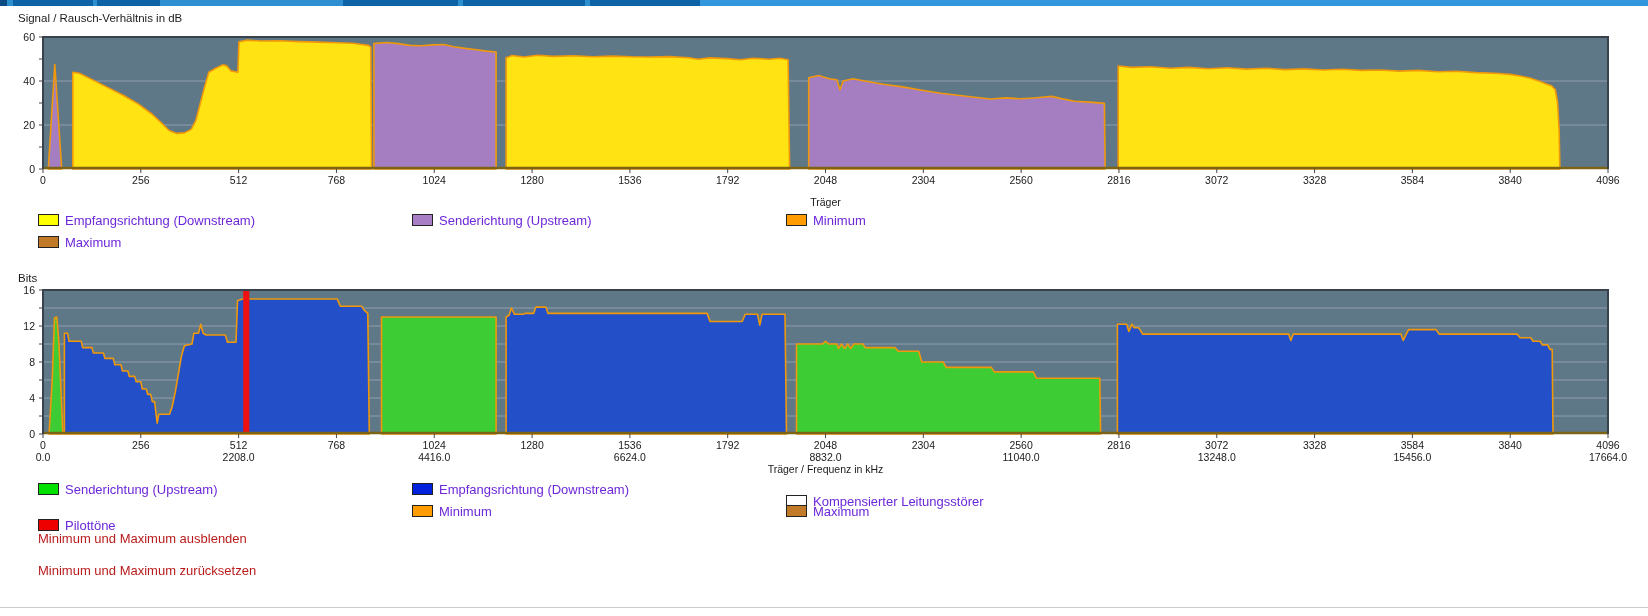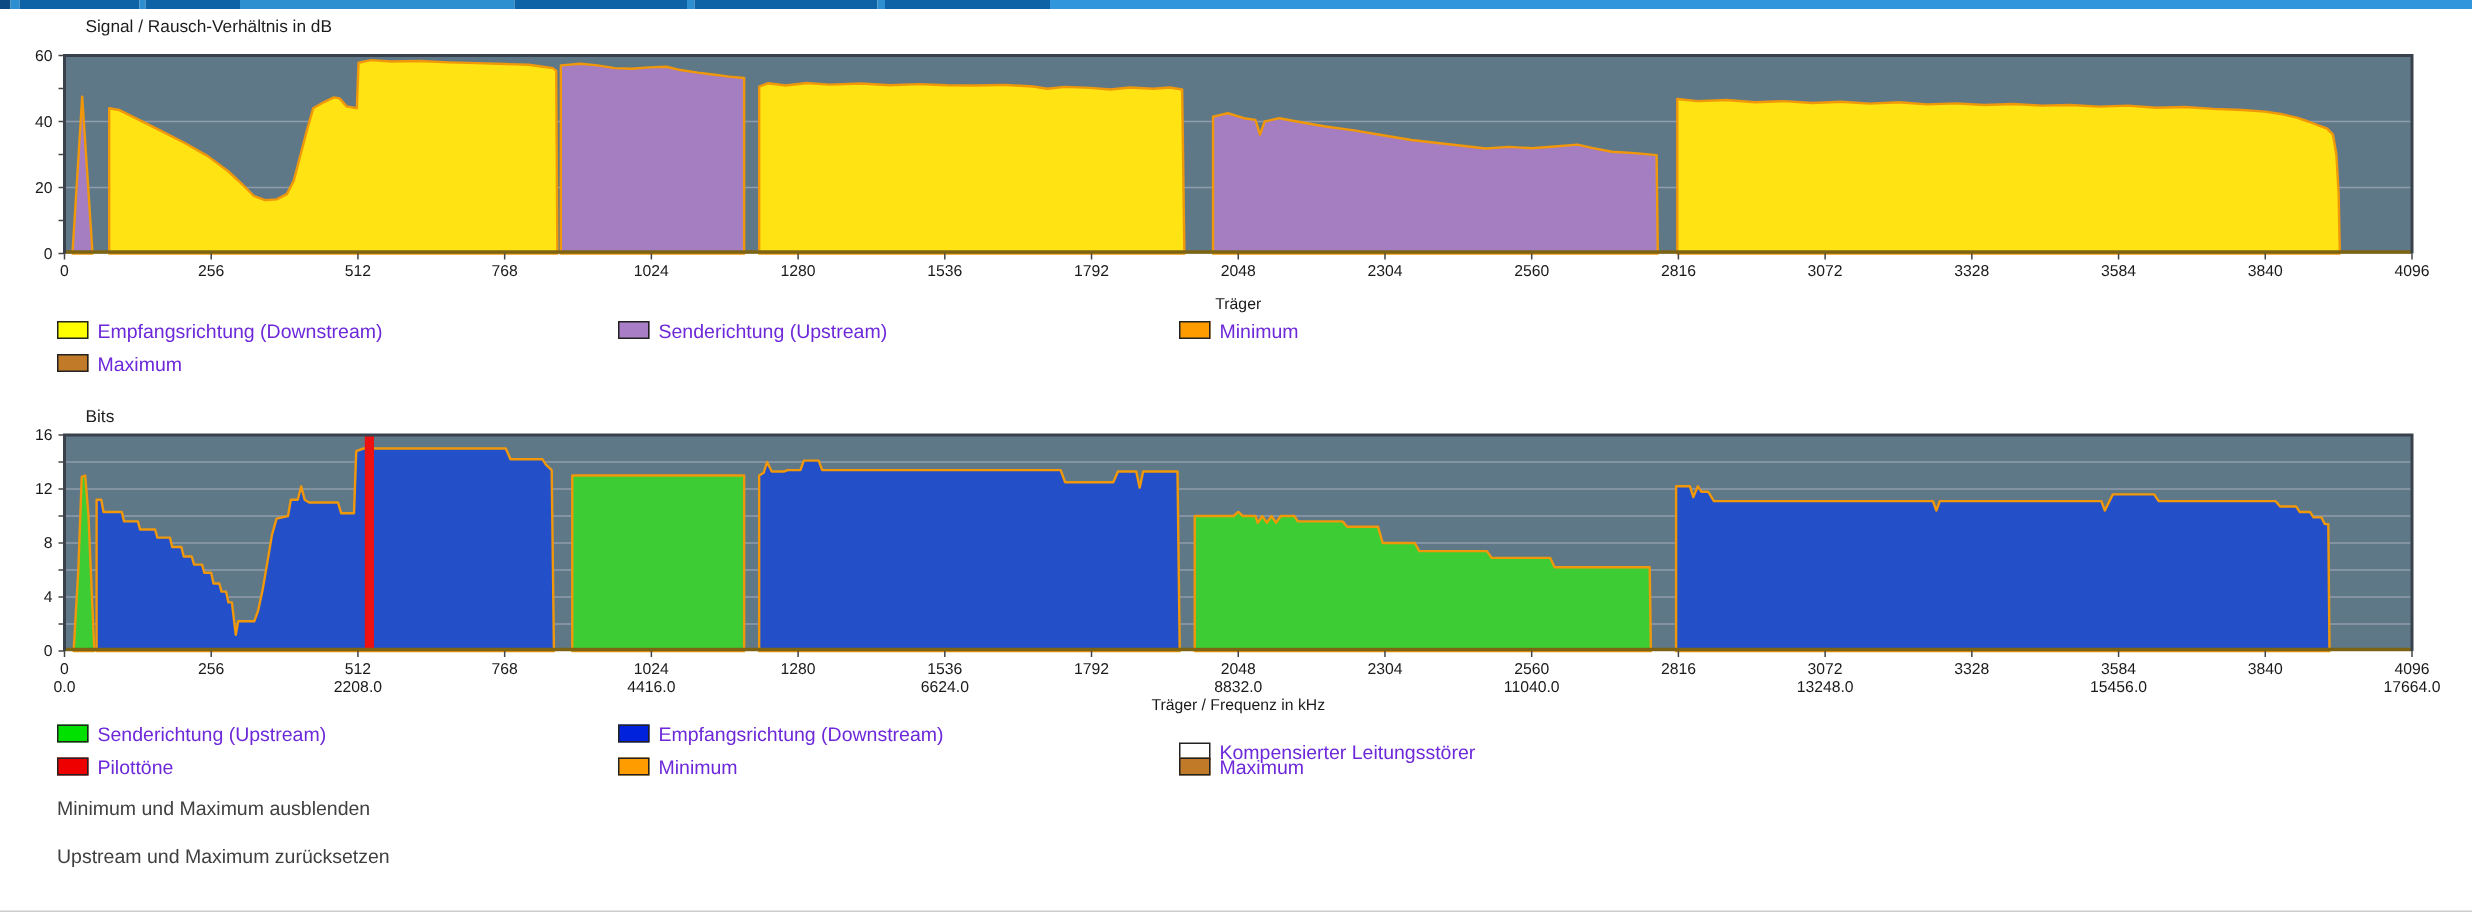--- a/index.html
+++ b/index.html
@@ -2,26 +2,26 @@
 <html><head>
 <meta charset="utf-8">
 <style>
   html,body{margin:0;padding:0;}
   body{
     width:1648px;height:616px;position:relative;overflow:hidden;
     background:#ffffff;font-family:"Liberation Sans",sans-serif;
   }
   .topbar{position:absolute;top:0;left:0;width:1648px;height:6px;}
   .topbar .seg{position:absolute;top:0;height:6px;}
-  .chart-title{position:absolute;font-size:11.5px;color:#1c1c1c;white-space:nowrap;margin-left:39px;}
+  .chart-title{position:absolute;font-size:11.5px;color:#1c1c1c;white-space:nowrap;}
   #chartsvg{position:absolute;top:0;left:0;}
   .legend-item{position:absolute;height:16px;display:flex;align-items:center;}
   .swatch{width:21px;height:12px;border:1.5px solid #222;box-sizing:border-box;margin-right:6px;flex:none;}
   .legend-label{font-size:13px;color:#6d28d9;white-space:nowrap;}
-  .link{position:absolute;left:38px;font-size:13px;color:#404040;text-decoration:none;cursor:pointer;white-space:nowrap;}
+  .link{position:absolute;left:38px;font-size:13px;color:#b91c1c;text-decoration:none;cursor:pointer;white-space:nowrap;}
   .rule{position:absolute;left:0;top:607px;width:1648px;height:1px;background:#cccccc;}
 </style>
 </head>
 <body>
 
 <div class="topbar" id="topbar">
     <div class="seg" style="left: 0px; width: 7px; background: rgb(11, 74, 130);"></div>
     <div class="seg" style="left: 7px; width: 6px; background: rgb(46, 143, 208);"></div>
     <div class="seg" style="left: 13px; width: 80px; background: rgb(14, 99, 166);"></div>
     <div class="seg" style="left: 93px; width: 4px; background: rgb(46, 143, 208);"></div>
@@ -197,30 +197,30 @@
       <span class="legend-label">Senderichtung (Upstream)</span>
     </div>
     <div class="legend-item" style="left: 412px; top: 481px;">
       <span class="swatch" style="background: rgb(0, 34, 221);"></span>
       <span class="legend-label">Empfangsrichtung (Downstream)</span>
     </div>
     <div class="legend-item" style="left: 786px; top: 481px; margin-top: 12px;">
       <span class="swatch" style="background: rgb(255, 255, 255);"></span>
       <span class="legend-label">Kompensierter Leitungsstörer</span>
     </div>
-    <div class="legend-item" style="left: 38px; top: 503px; text-align: right;">
+    <div class="legend-item" style="left: 38px; top: 517px; text-align: right;">
       <span class="swatch" style="background: rgb(238, 0, 0);"></span>
       <span class="legend-label">Pilottöne</span>
     </div>
     <div class="legend-item" style="left: 412px; top: 503px;">
       <span class="swatch" style="background: rgb(255, 156, 0);"></span>
       <span class="legend-label">Minimum</span>
     </div>
     <div class="legend-item" style="left: 786px; top: 503px;">
       <span class="swatch" style="background: rgb(192, 122, 40);"></span>
       <span class="legend-label">Maximum</span>
     </div>
   </div>
 
 <a class="link" style="top:531px;">Minimum und Maximum ausblenden</a>
-<a class="link" style="top:563px;">Upstream und Maximum zurücksetzen</a>
+<a class="link" style="top:563px;">Minimum und Maximum zurücksetzen</a>
 
 <div class="rule"></div>
 
 </body></html>

